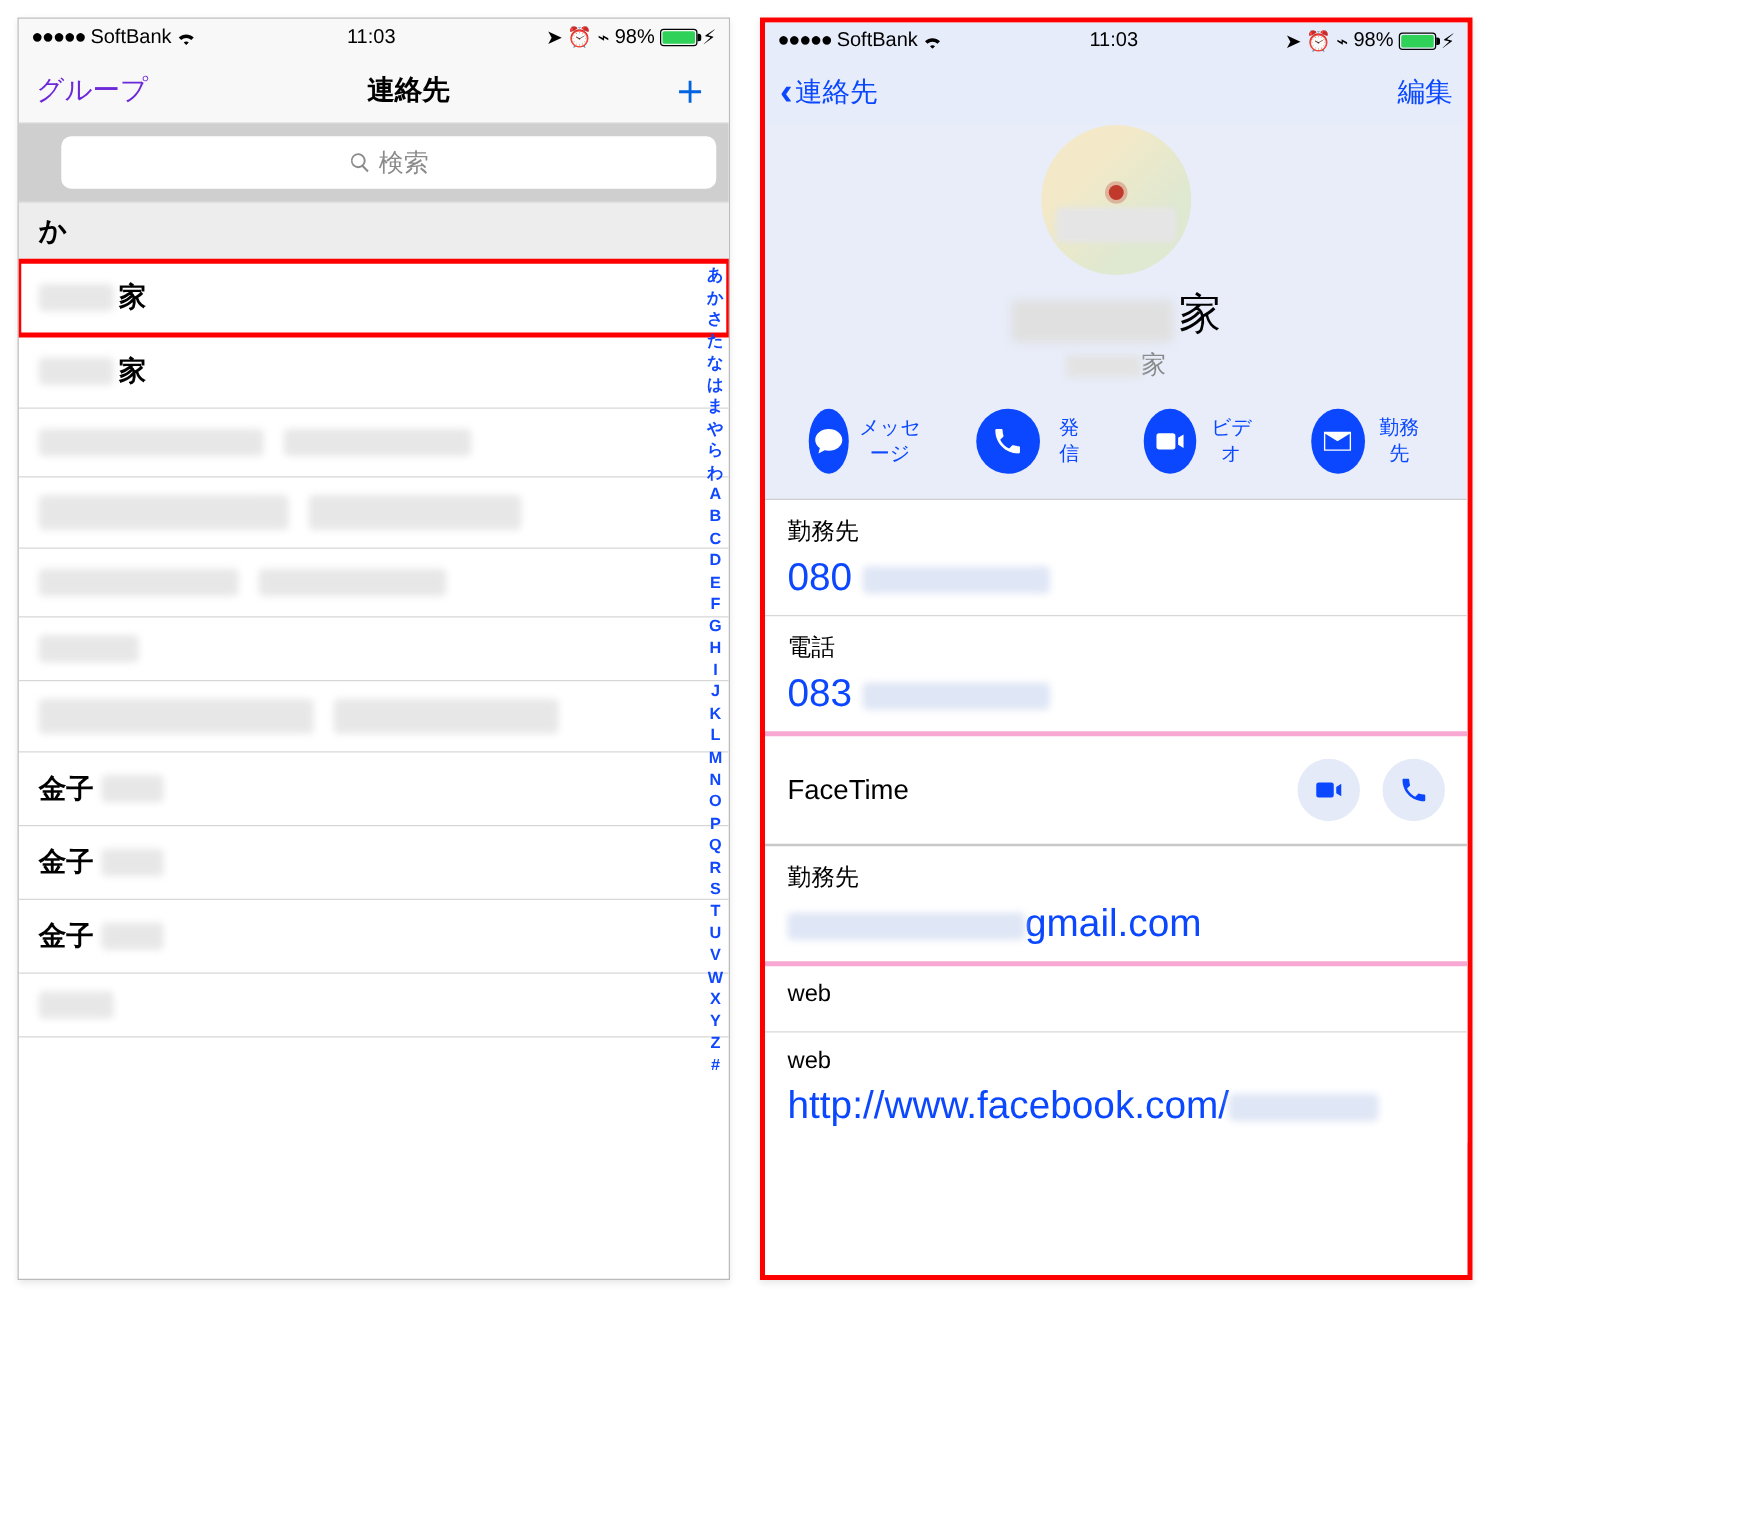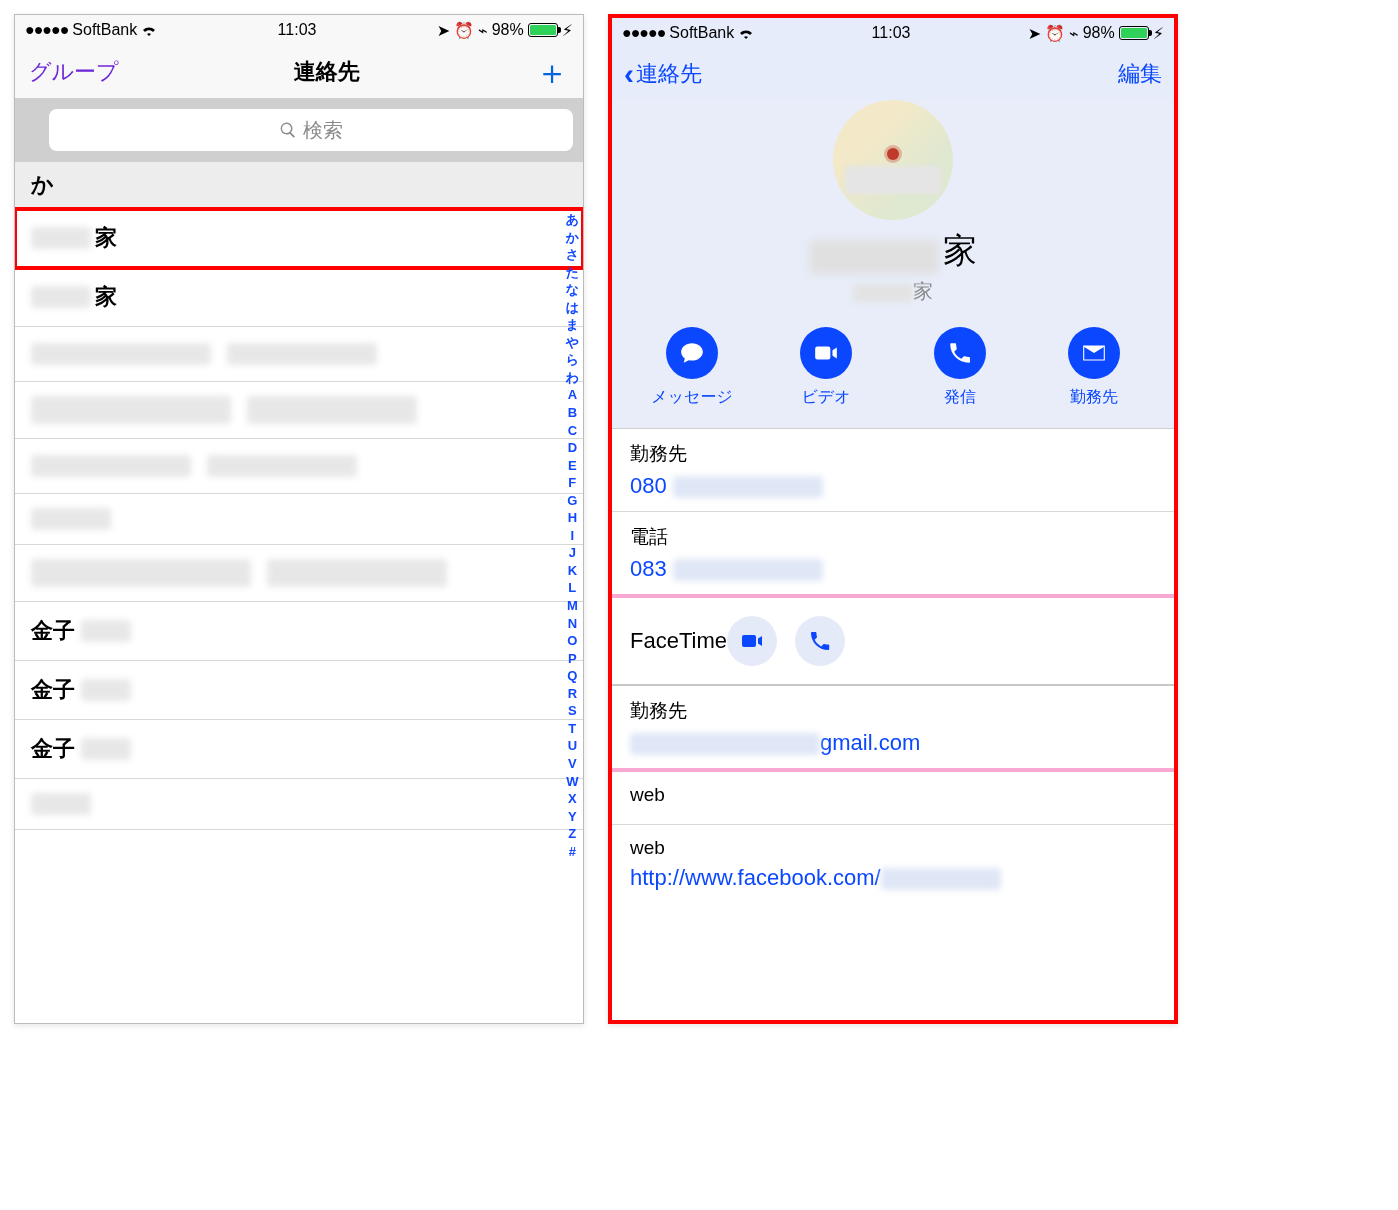--- a/index.html
+++ b/index.html
@@ -158,38 +158,38 @@
   .avatar .strip {
     position: absolute; left: 10%; right: 10%; top: 55%; height: 28px;
     background: #e5e5e5; filter: blur(2px); border-radius: 4px;
   }
   .pname { font-size: 34px; font-weight: 400; color: #000; margin-top: 4px; }
   .pname .blur { display:inline-block;width:130px;height:34px;background:#e0e0e0;filter:blur(4px);border-radius:5px;vertical-align:bottom;margin-right:4px;}
   .psub { font-size: 20px; color: #888; margin-top: 4px; }
   .psub .blur { display:inline-block;width:60px;height:18px;background:#e3e3e3;filter:blur(3px);border-radius:3px;vertical-align:middle;}
 
   .actions { display: flex; justify-content: center; gap: 44px; margin-top: 22px; }
-  .act { display: flex; flex-direction: column; align-items: center; gap: 8px; width: 90px; }
+  .act { display: flex; flex-direction: row; align-items: center; gap: 8px; width: 90px; }
   .act .icn {
     width: 52px; height: 52px; border-radius: 50%; background: #0a47ff;
     display: flex; align-items: center; justify-content: center;
   }
   .act .icn svg { width: 26px; height: 26px; fill: #fff; }
   .act .lbl { font-size: 16px; color: #0a47ff; }
 
   .dsec { padding: 0; background: #fff; }
   .ditem { padding: 12px 18px 12px 18px; border-bottom: 1px solid #d8d8d8; }
   .ditem .dlabel { font-size: 19px; color: #000; margin-bottom: 6px; }
-  .ditem .dvalue { font-size: 22px; color: #0a47ff; }
+  .ditem .dvalue { font-size: 31px; color: #0a47ff; }
   .ditem .dvalue .blur { display:inline-block;height:22px;background:#dfe6f5;filter:blur(3px);border-radius:4px;vertical-align:middle;}
   .ditem.group-end { border-bottom: 4px solid #f9a8d4; }
   .ditem.no-border { border-bottom: none; }
 
   .ftrow {
-    display: flex; align-items: center; 
+    display: flex; align-items: center; justify-content: space-between;
     padding: 18px 18px; border-bottom: 2px solid #c8c8c8;
   }
   .ftrow .ftlabel { font-size: 22px; color: #000; }
   .ftrow .ftbtns { display: flex; gap: 18px; }
   .ftbtn {
     width: 50px; height: 50px; border-radius: 50%; background: #e4eaf7;
     display: flex; align-items: center; justify-content: center;
   }
   .ftbtn svg { width: 24px; height: 24px; fill: #0a47ff; }
 
@@ -350,32 +350,32 @@
         <div class="icn">
             <svg viewBox="0 0 24 24">
               <path d="M12 3C6.5 3 2 6.6 2 11c0 2.4 1.3 4.5 3.4 6l-1 4 4.6-2.3c.9.2 2 .3 3 .3 5.5 0 10-3.6 10-8S17.5 3 12 3z"></path>
             </svg>
           </div>
         <div class="lbl">メッセージ</div>
       </div>
       <div class="act">
         <div class="icn">
             <svg viewBox="0 0 24 24">
-              <path d="M4 6h10a2 2 0 012 2v8a2 2 0 01-2 2H4a2 2 0 01-2-2V8a2 2 0 012-2zm14 3.5l4-2.5v10l-4-2.5v-5z"></path>
-            </svg>
-          </div>
-        <div class="lbl">ビデオ</div>
+              <path d="M6.6 10.8c1.4 2.8 3.8 5.2 6.6 6.6l2.2-2.2c.3-.3.7-.4 1-.2 1.2.4 2.5.6 3.8.6.6 0 1 .4 1 1V20c0 .6-.4 1-1 1C10.6 21 3 13.4 3 4c0-.6.4-1 1-1h3.4c.6 0 1 .4 1 1 0 1.3.2 2.6.6 3.8.1.4 0 .8-.3 1l-2.1 2z"></path>
+            </svg>
+          </div>
+        <div class="lbl">発信</div>
       </div>
       <div class="act">
         <div class="icn">
             <svg viewBox="0 0 24 24">
-              <path d="M6.6 10.8c1.4 2.8 3.8 5.2 6.6 6.6l2.2-2.2c.3-.3.7-.4 1-.2 1.2.4 2.5.6 3.8.6.6 0 1 .4 1 1V20c0 .6-.4 1-1 1C10.6 21 3 13.4 3 4c0-.6.4-1 1-1h3.4c.6 0 1 .4 1 1 0 1.3.2 2.6.6 3.8.1.4 0 .8-.3 1l-2.1 2z"></path>
-            </svg>
-          </div>
-        <div class="lbl">発信</div>
+              <path d="M4 6h10a2 2 0 012 2v8a2 2 0 01-2 2H4a2 2 0 01-2-2V8a2 2 0 012-2zm14 3.5l4-2.5v10l-4-2.5v-5z"></path>
+            </svg>
+          </div>
+        <div class="lbl">ビデオ</div>
       </div>
       <div class="act">
         <div class="icn">
             <svg viewBox="0 0 24 24">
               <path d="M2 5h20v14H2V5zm10 7L3 6.5V18h18V6.5L12 12z"></path>
             </svg>
           </div>
         <div class="lbl">勤務先</div>
       </div>
     </div>

